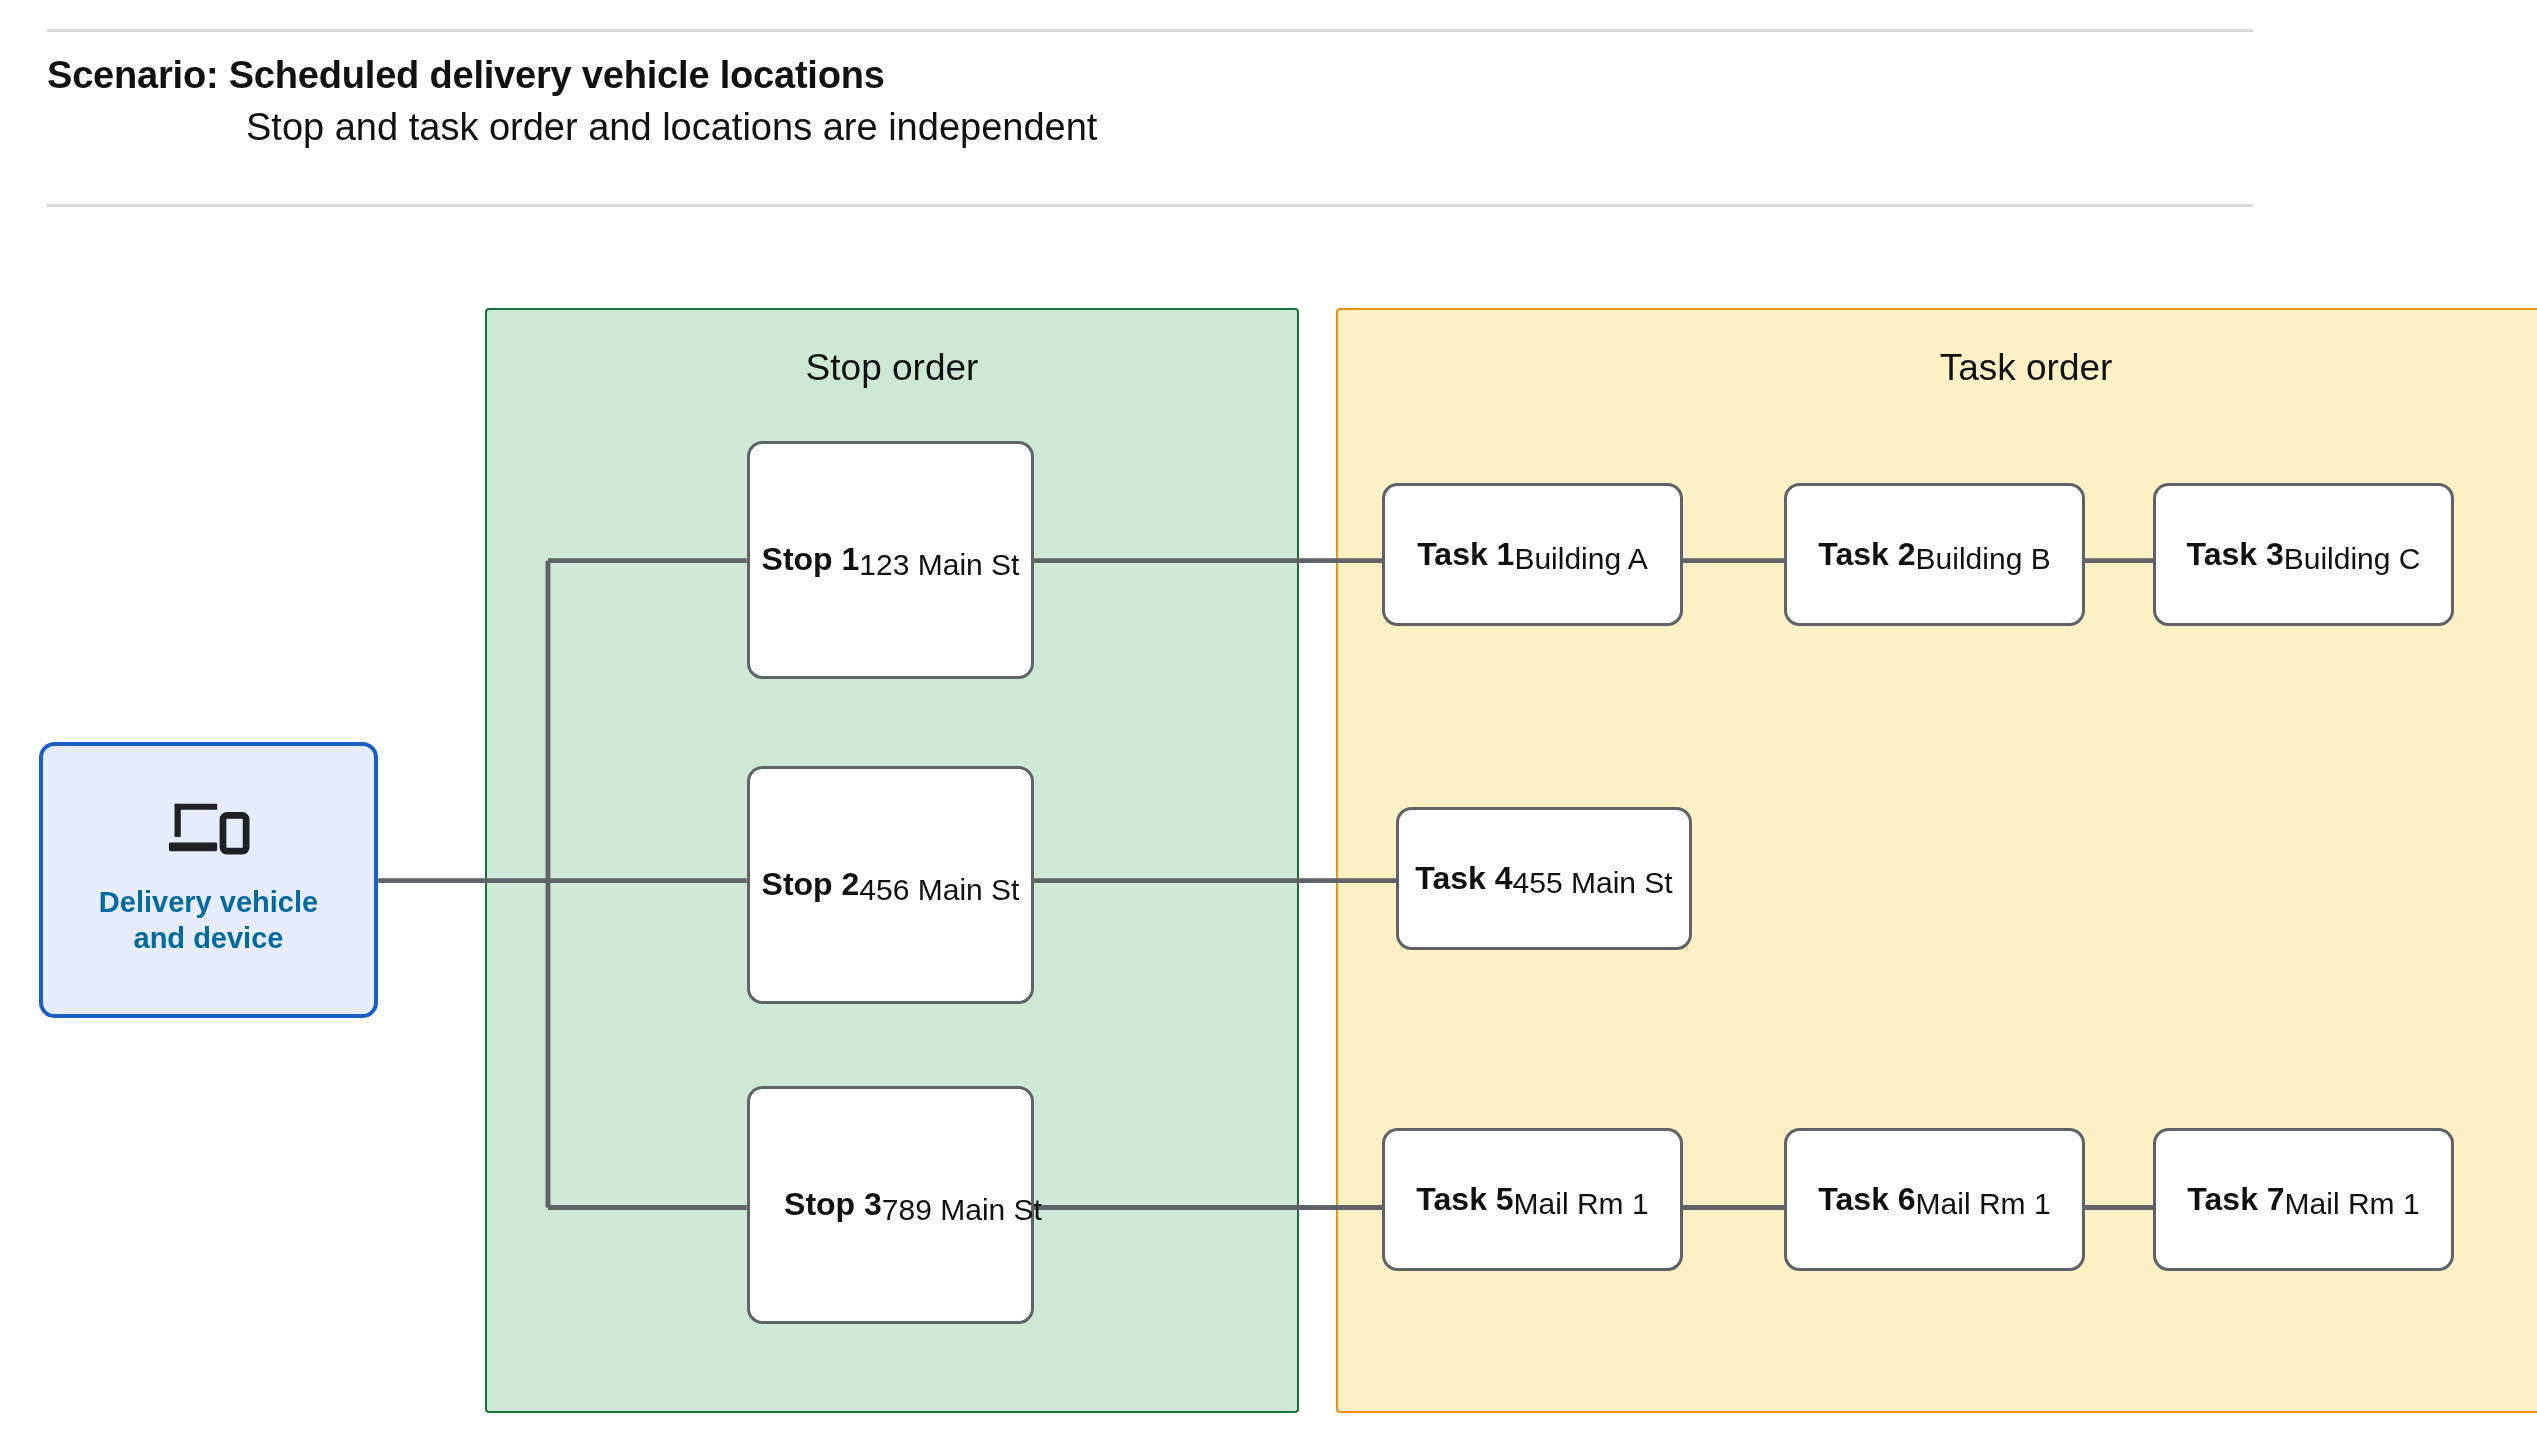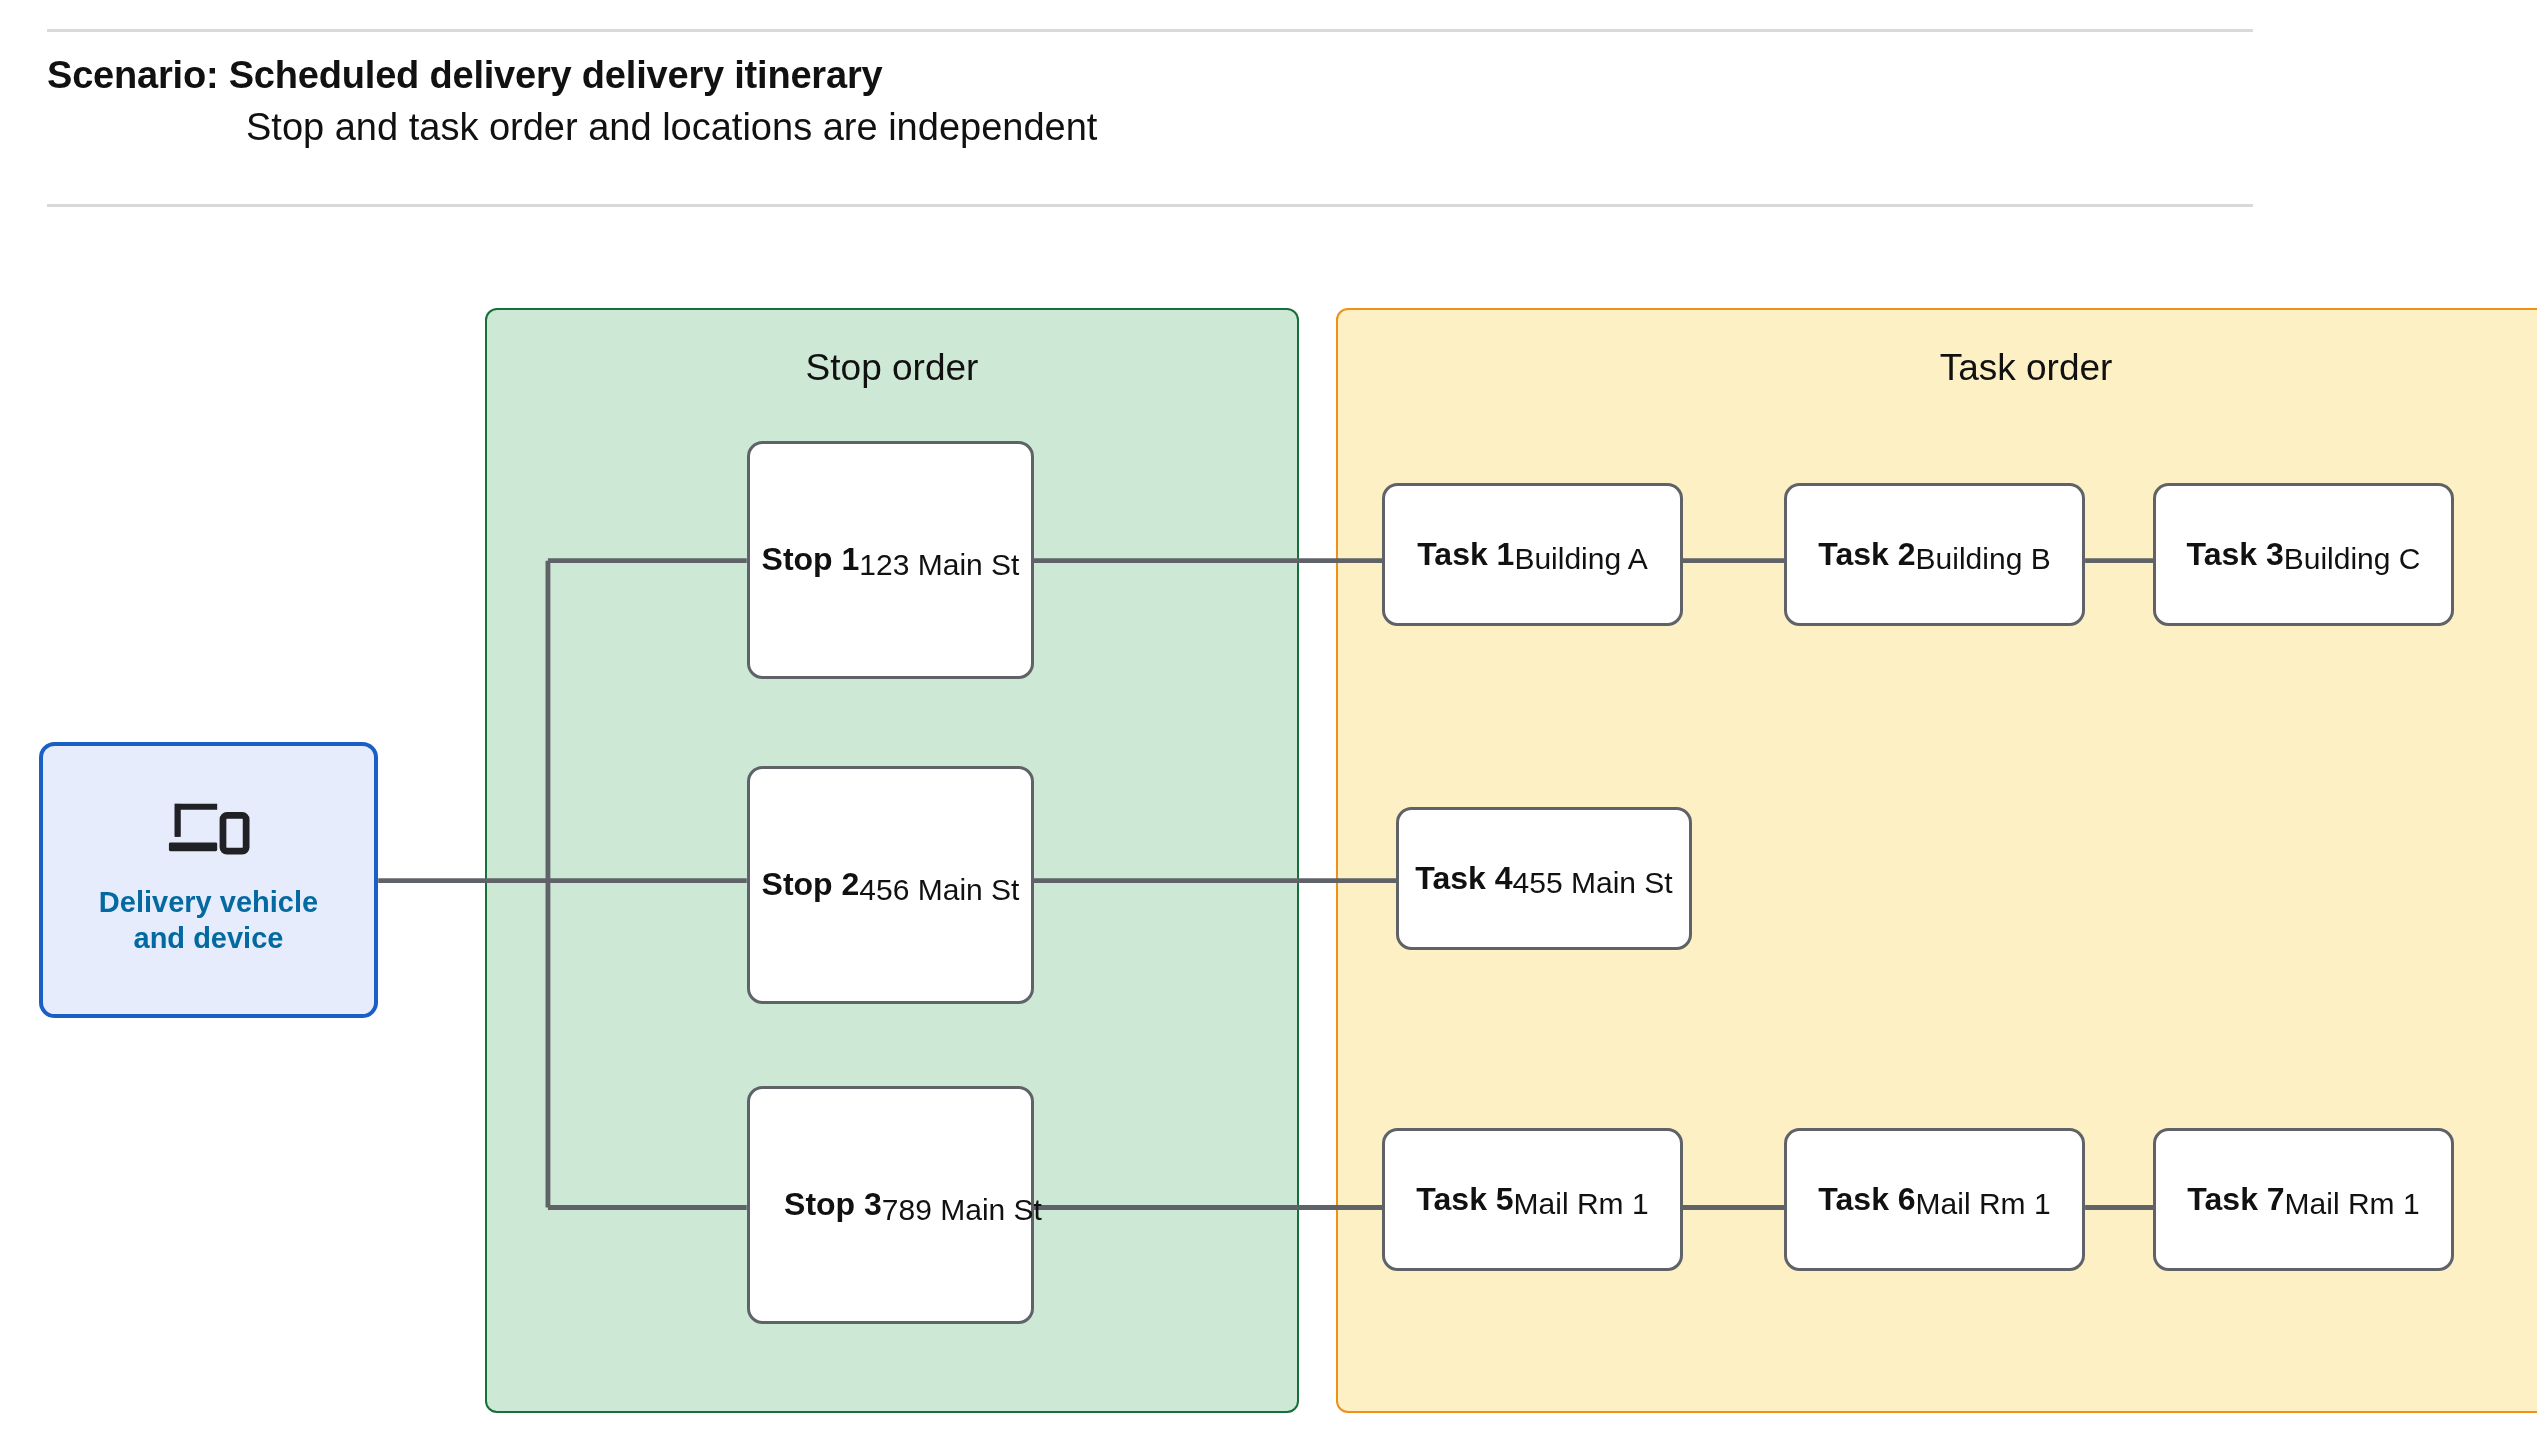--- a/index.html
+++ b/index.html
@@ -49,21 +49,21 @@
     font-weight:400;
     line-height:1.15;
     color:#111111;
     white-space:nowrap;
   }
 
   
   .panel{
     position:absolute;
     box-sizing:border-box;
-    border-radius:12px;
+    border-radius:4px;
   }
   .panel-title{
     position:absolute;
     left:0;
     right:0;
     text-align:center;
     font-size:37px;
     font-weight:400;
     color:#111111;
     white-space:nowrap;
@@ -167,21 +167,21 @@
   #task-7{ left:2153px; top:1128px; }
 </style>
 </head>
 <body>
 
 <div id="page">
 
   <div class="rule" id="rule-top"></div>
 
   <div id="header-block">
-    <div id="doc-title">Scenario: Scheduled delivery delivery itinerary</div>
+    <div id="doc-title">Scenario: Scheduled delivery vehicle locations</div>
     <div id="doc-subtitle">Stop and task order and locations are independent</div>
   </div>
 
   <div class="rule" id="rule-bottom"></div>
 
   <div class="panel" id="panel-stop">
     <div class="panel-title">Stop order</div>
   </div>
 
   <div class="panel" id="panel-task">

